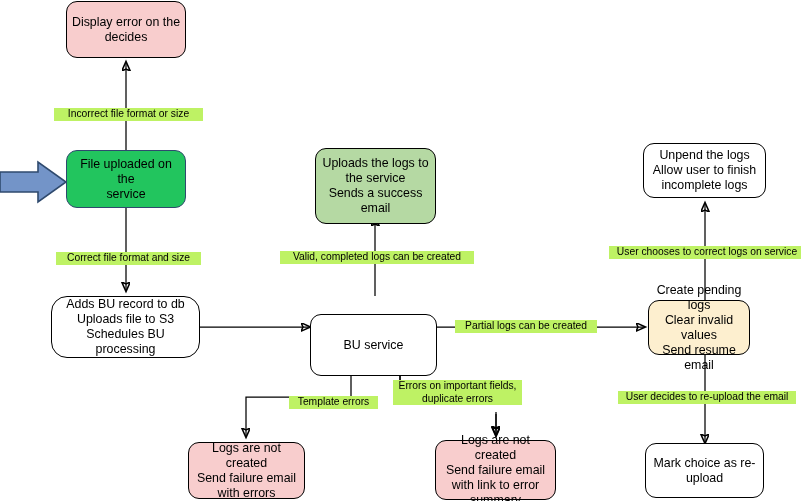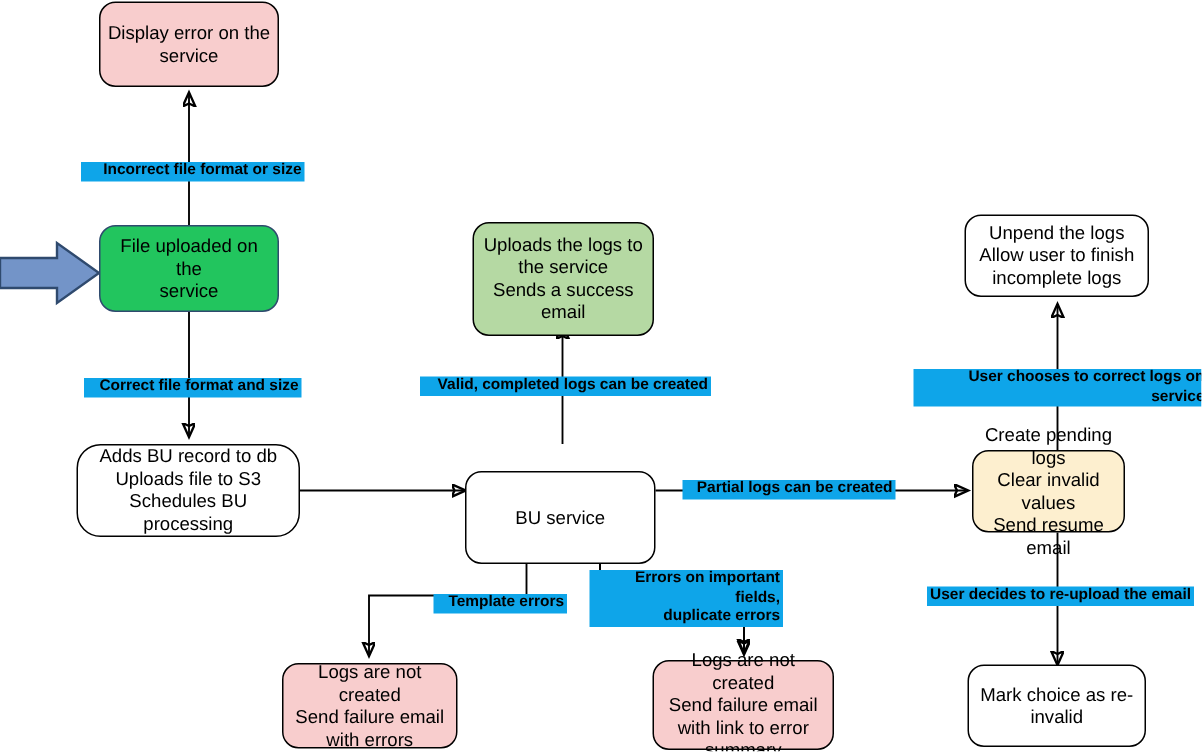--- a/index.html
+++ b/index.html
@@ -35,24 +35,23 @@
   .node.blue    { background: #22c55e; border-color: #2f4a6e; }
   .node.green   { background: #b5d9a3; }
   .node.yellow  { background: #fdefcf; }
 
   .edge-label {
     position: absolute;
     font-size: 10.3px;
     line-height: 12.5px;
     color: #000000;
     white-space: pre-line;
-    text-align: right;
-    background: #0ea5e9;
+    text-align: center;
+    background: #bef264;
     padding: 0 2px;
-    font-weight: bold;
   }
   svg.wires {
     position: absolute;
     left: 0; top: 0;
     width: 801px;
     height: 501px;
     pointer-events: none;
   }
   svg.wires line, svg.wires path { stroke: #000000; stroke-width: 1.25px; fill: none; }
   .bigarrow { position: absolute; }
@@ -88,21 +87,21 @@
     <path d="M400,358 L400,383 M496,414 L496,435" marker-end="url(#ah)"></path>
     <line x1="400" y1="358" x2="400" y2="390"></line>
     <line x1="496" y1="412" x2="496" y2="436" marker-end="url(#ah)"></line>
   </svg>
 
   <svg class="bigarrow" style="left:0px; top:158px;" width="68" height="48" viewBox="0 0 68 48">
     <path d="M0,14 L38,14 L38,4 L66,24 L38,44 L38,34 L0,34 Z" fill="#7394c8" stroke="#2f4a6e" stroke-width="1.6"></path>
   </svg>
 
   <div class="node pink" style="left:66px; top:1px; width:120px; height:57px;">Display error on the
-service</div>
+decides</div>
 
   <div class="node blue" style="left:66px; top:150px; width:120px; height:58px;">File uploaded on the
 service</div>
 
   <div class="node plain" style="left:51px; top:296px; width:149px; height:62px;border-radius:16px;">Adds BU record to db
 Uploads file to S3
 Schedules BU processing</div>
 
   <div class="node green" style="left:315px; top:148px; width:121px; height:76px;">Uploads the logs to
 the service
@@ -122,21 +121,21 @@
   <div class="node pink" style="left:188px; top:442px; width:117px; height:57px;">Logs are not created
 Send failure email
 with errors</div>
 
   <div class="node pink" style="left:435px; top:440px; width:121px; height:60px;">Logs are not created
 Send failure email
 with link to error
 summary</div>
 
   <div class="node plain" style="left:645px; top:443px; width:119px; height:55px;">Mark choice as re-
-invalid</div>
+upload</div>
 
   <div class="edge-label" style="left:54px; top:108px; width:145px;">Incorrect file format or size</div>
 
   <div class="edge-label" style="left:56px; top:252px; width:141px;">Correct file format and size</div>
 
   <div class="edge-label" style="left:280px; top:251px; width:190px;">Valid, completed logs can be created</div>
 
   <div class="edge-label" style="left:455px; top:320px; width:138px;">Partial logs can be created</div>
 
   <div class="edge-label" style="left:609px; top:246px; width:192px;">User chooses to correct logs on service</div>

